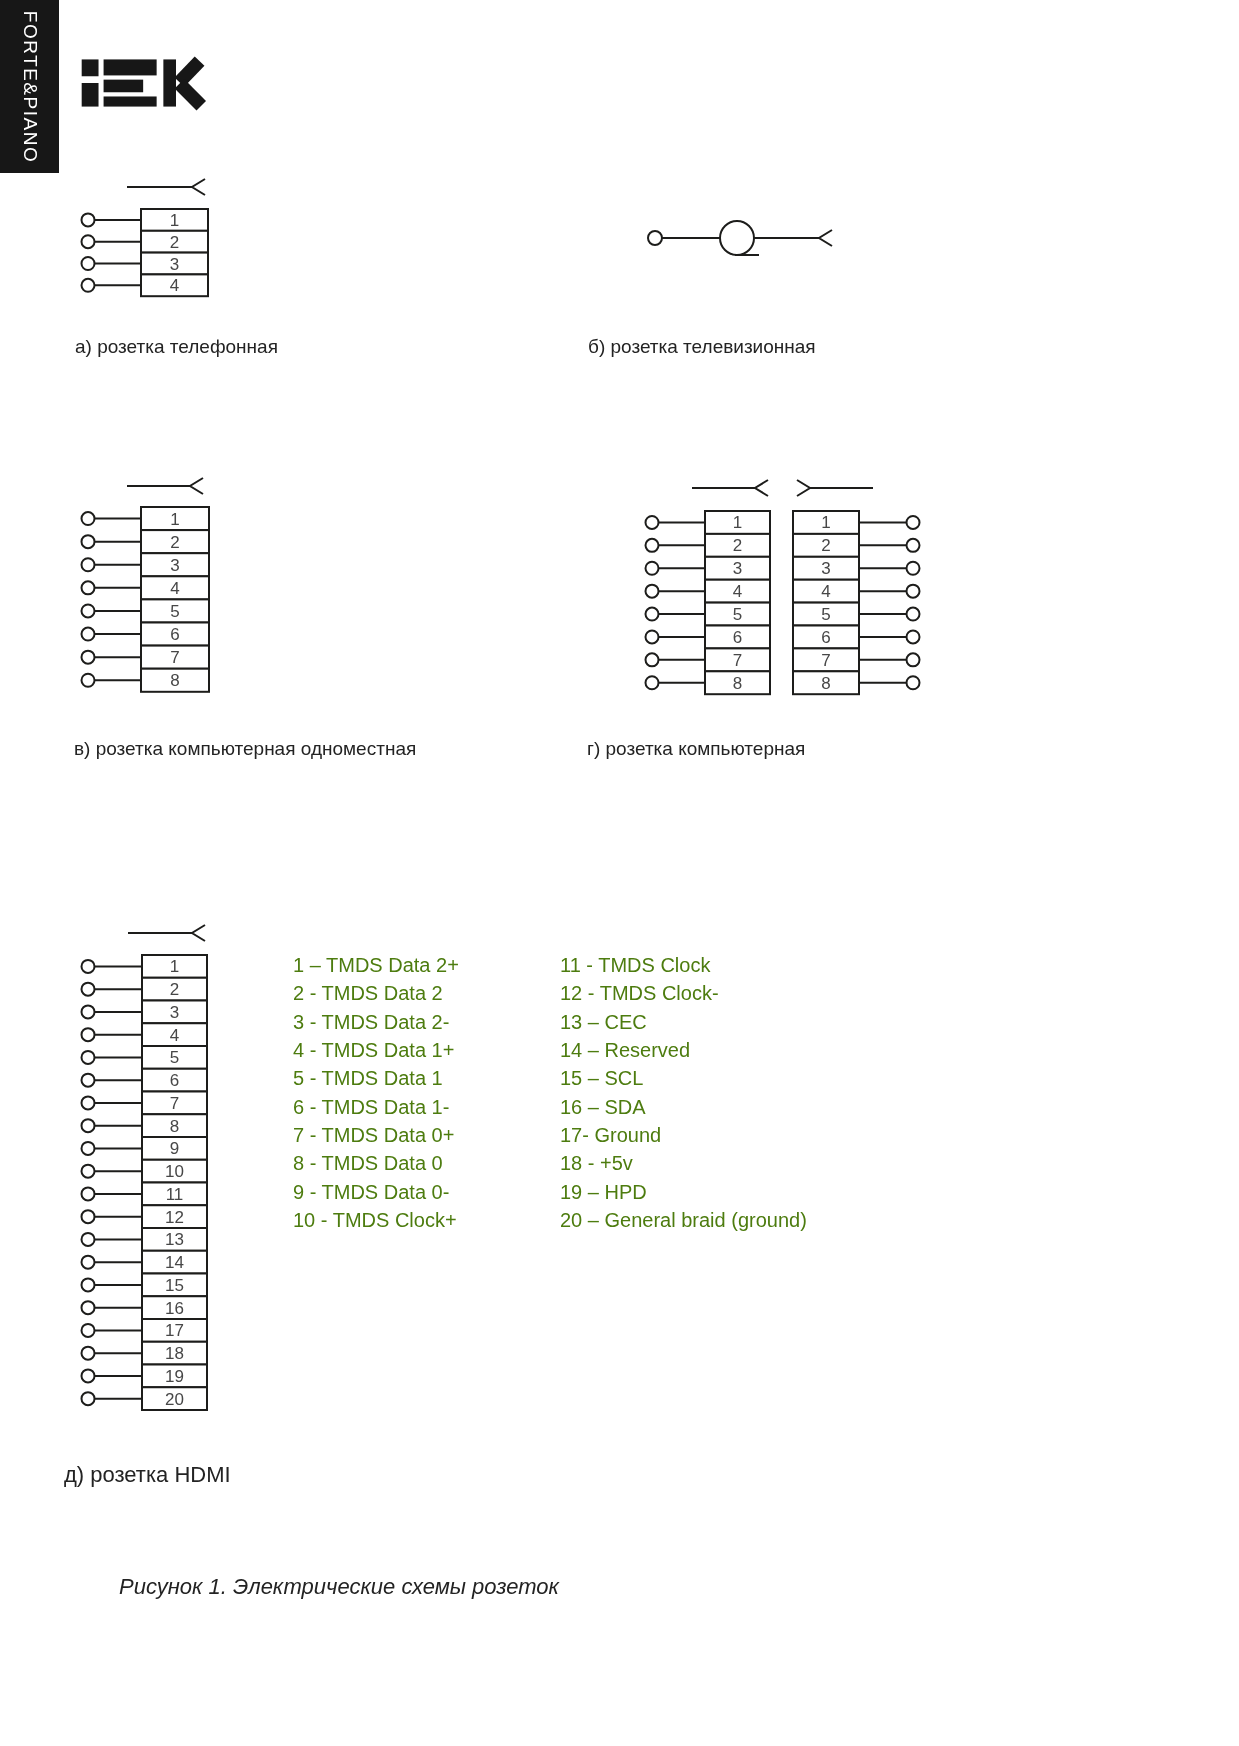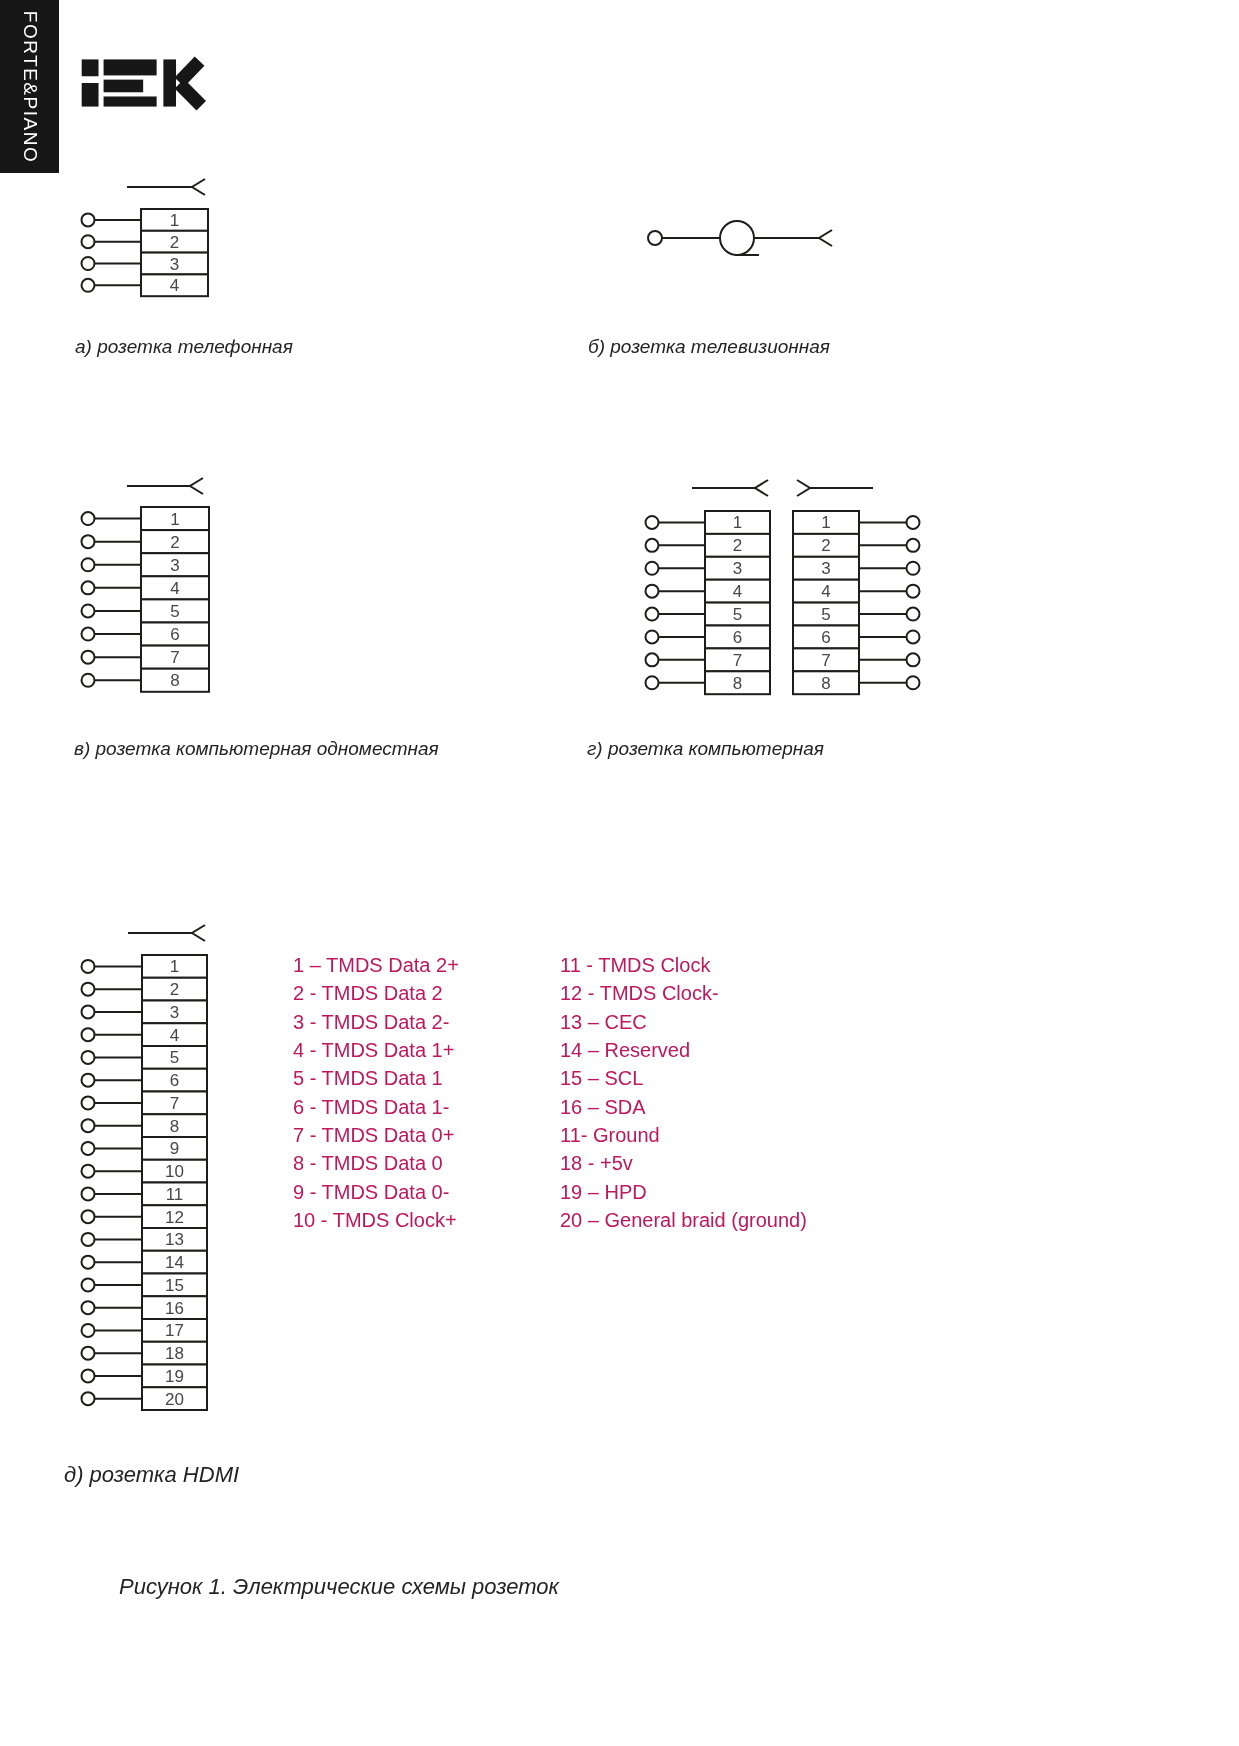--- a/index.html
+++ b/index.html
@@ -27,25 +27,25 @@
     stroke:#1d1d1b;stroke-width:2;
   }
   #art rect{fill:#ffffff;}
   #art circle{fill:#ffffff;}
   #art polyline{fill:none;}
   #art text{
     font-family:"Liberation Sans", sans-serif;
     font-size:17px;fill:#474747;stroke:none;
   }
   .dlabel{
-    position:absolute;font-size:19px;color:#232323;white-space:nowrap;font-style:italic;
+    position:absolute;font-size:19px;color:#232323;white-space:nowrap;
   }
   .dlabel.big{font-size:22px;}
   .legend{
-    position:absolute;font-size:20px;color:#be185d;line-height:28.35px;
+    position:absolute;font-size:20px;color:#4d7c0f;line-height:28.35px;
     white-space:nowrap;
   }
   .caption{
     position:absolute;left:119px;top:1574px;
     font-size:22px;color:#232323;white-space:nowrap;font-style:italic;
   }
 </style>
 </head>
 <body>
 
@@ -311,21 +311,21 @@
       <div>10 - TMDS Clock+</div>
     </div>
 
   <div class="legend" id="legend-right" style="left:560px;top:951px">
       <div>11 - TMDS Clock</div>
       <div>12 - TMDS Clock-</div>
       <div>13 – CEC</div>
       <div>14 – Reserved</div>
       <div>15 – SCL</div>
       <div>16 – SDA</div>
-      <div>11- Ground</div>
+      <div>17- Ground</div>
       <div>18 - +5v</div>
       <div>19 – HPD</div>
       <div>20 – General braid (ground)</div>
     </div>
 
   <div class="dlabel big" style="left:64px;top:1462px">д) розетка HDMI</div>
 
   <div class="caption">Рисунок 1. Электрические схемы розеток</div>
 
 </div>

